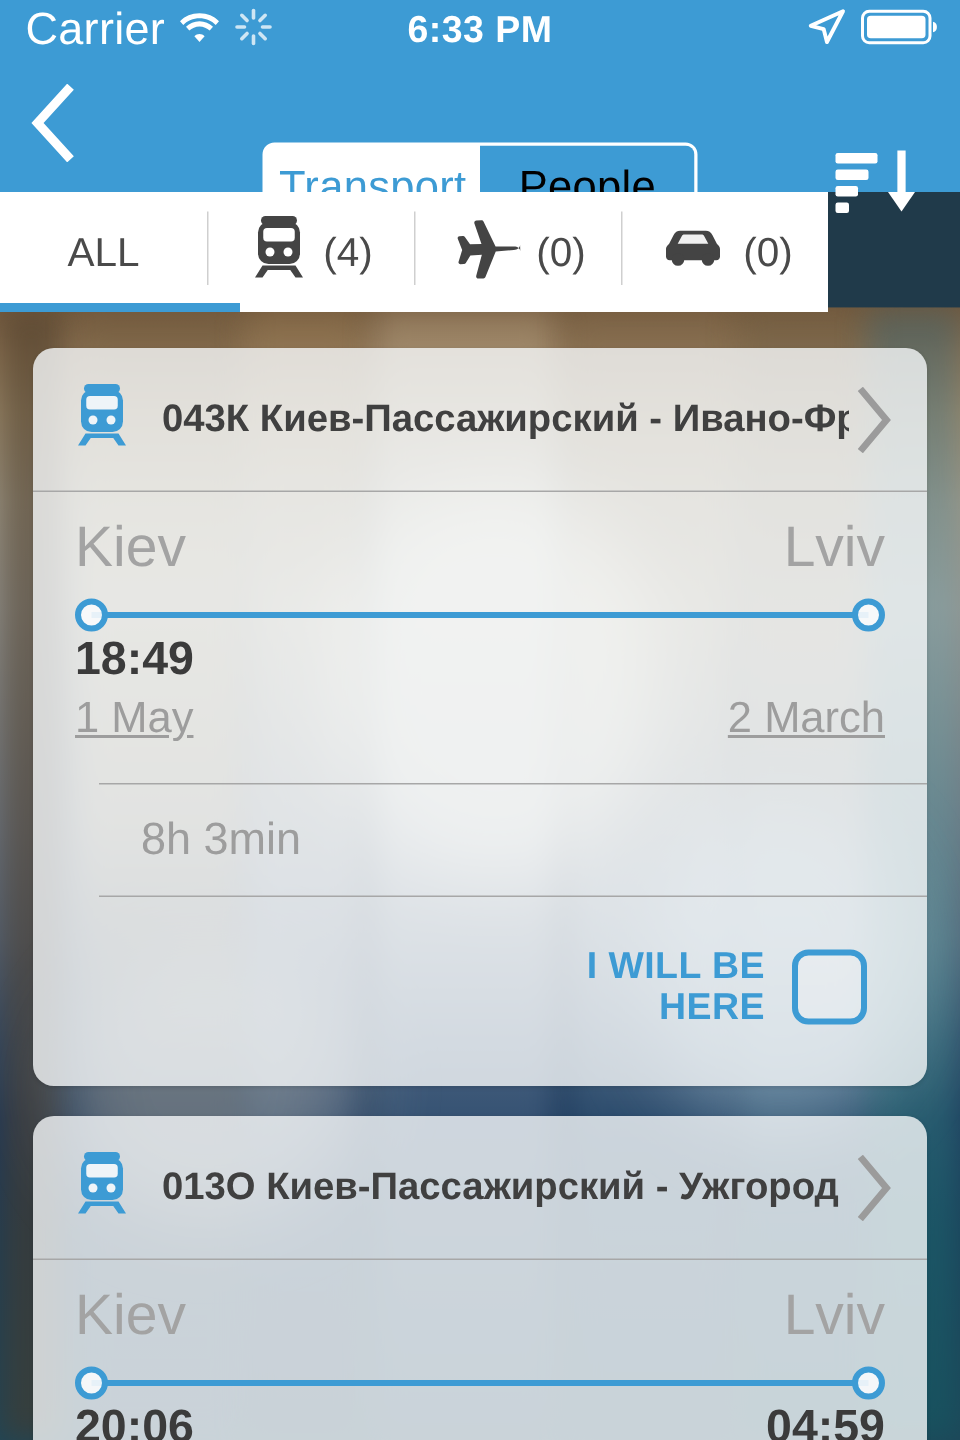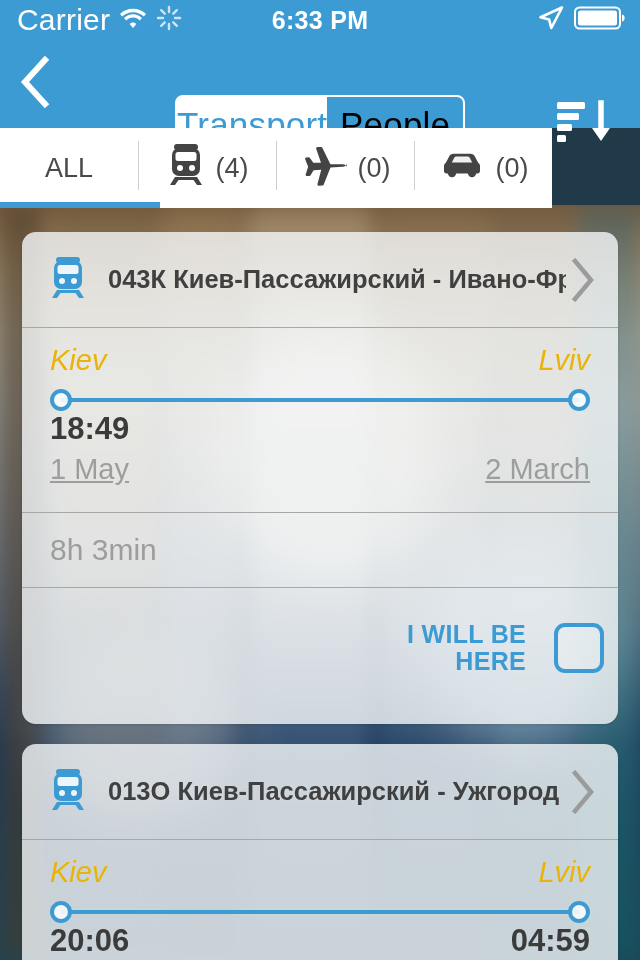--- a/index.html
+++ b/index.html
@@ -65,21 +65,21 @@
     display:flex; align-items:center;
   }
   #back-btn { width:72px; height:88px; display:flex; align-items:center; justify-content:center; }
   #segmented {
     position:absolute; left:175px; top:55px; width:290px; height:60px;
     border:2px solid #ffffff; border-radius:8px;
     display:flex; overflow:hidden; background:#fff;
   }
   .seg {
     flex:1; display:flex; align-items:center; justify-content:center;
-    font-size:35px; letter-spacing:.2px;
+    font-size:29px; letter-spacing:.2px;
   }
   .seg.sel { background:#ffffff; color:#3d9bd4; }
   .seg.unsel { background:#3d9bd4; color:#000000; }
   #sort-btn {
     position:absolute; right:10px; top:40px; width:90px; height:88px;
     display:flex; align-items:center; justify-content:center;
   }
 
   
   #tabs {
@@ -121,21 +121,21 @@
     flex:1; margin-left:20px;
     font-size:25.5px; font-weight:bold; color:#404040;
     white-space:nowrap; overflow:hidden;
   }
   .chev-right { flex:none; width:34px; display:flex; justify-content:center; }
 
   .route { padding:16px 28px 0 28px; position:relative; }
   .route-cities, .route-times, .route-dates {
     display:flex; justify-content:space-between; align-items:baseline;
   }
-  .city { font-size:29px; color:#eab308;font-style:italic; }
+  .city { font-size:38px; color:#a3a3a3; }
   .time { font-size:31px; font-weight:bold; color:#3b3b3b; }
   .date { font-size:29px; color:#9d9d9d;text-decoration:underline; }
   .route-times { margin-top:0; }
   .route-dates { margin-top:6px; }
 
   .line-wrap {
     position:relative; height:22px; margin-top:12px;
   }
   .line-bar {
     position:absolute; left:11px; right:11px; top:9px; height:4px;
@@ -148,26 +148,27 @@
   }
   .dot.start { left:0; }
   .dot.end { right:0; }
 
   .dur-row {
     margin-top:26px;
     border-top:1px solid #a7a7a7;
     border-bottom:1px solid #a7a7a7;
     height:76px; display:flex; align-items:center;
     padding-left:28px;
+    margin-left:44px;
   }
   .dur { font-size:30px; color:#9d9d9d; }
 
   .action-row {
     height:120px; display:flex; align-items:center; justify-content:flex-end;
-    padding-right:14px; gap:28px;
+    padding-right:40px; gap:18px;
   }
   .will-be-here {
     font-size:25px; font-weight:bold; color:#3d9bd4;
     text-align:right; line-height:1.08; letter-spacing:.3px;
     max-width:160px;
   }
   .checkbox {
     width:50px; height:50px; border:4px solid #3d9bd4; border-radius:11px;
     background:rgba(255,255,255,0.22);
   }

